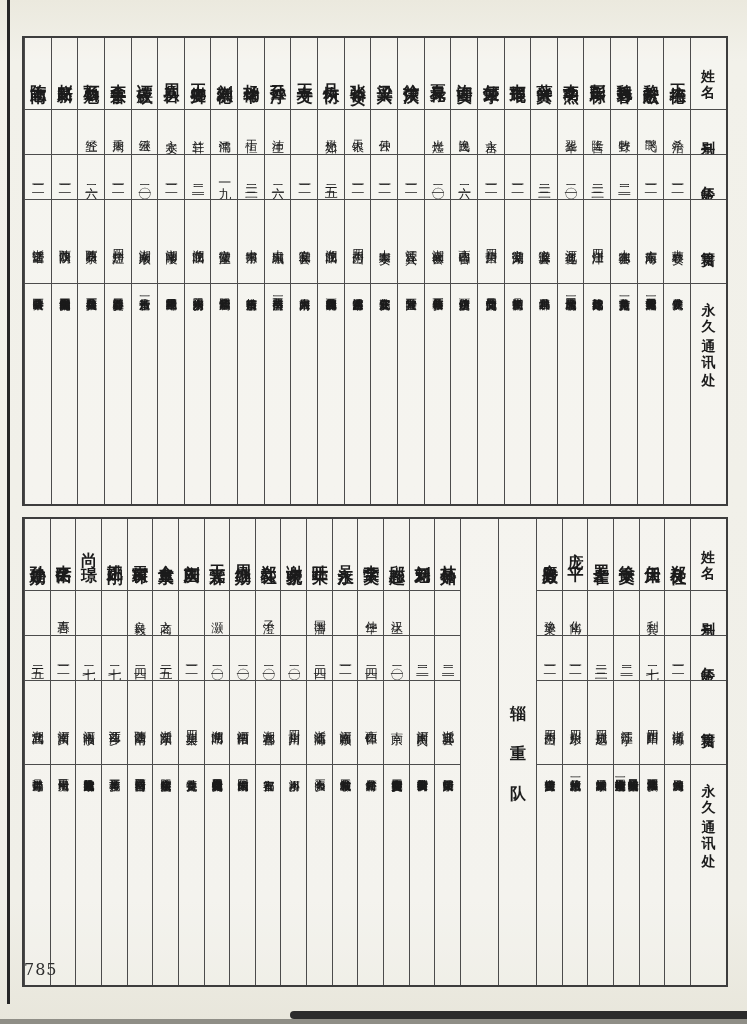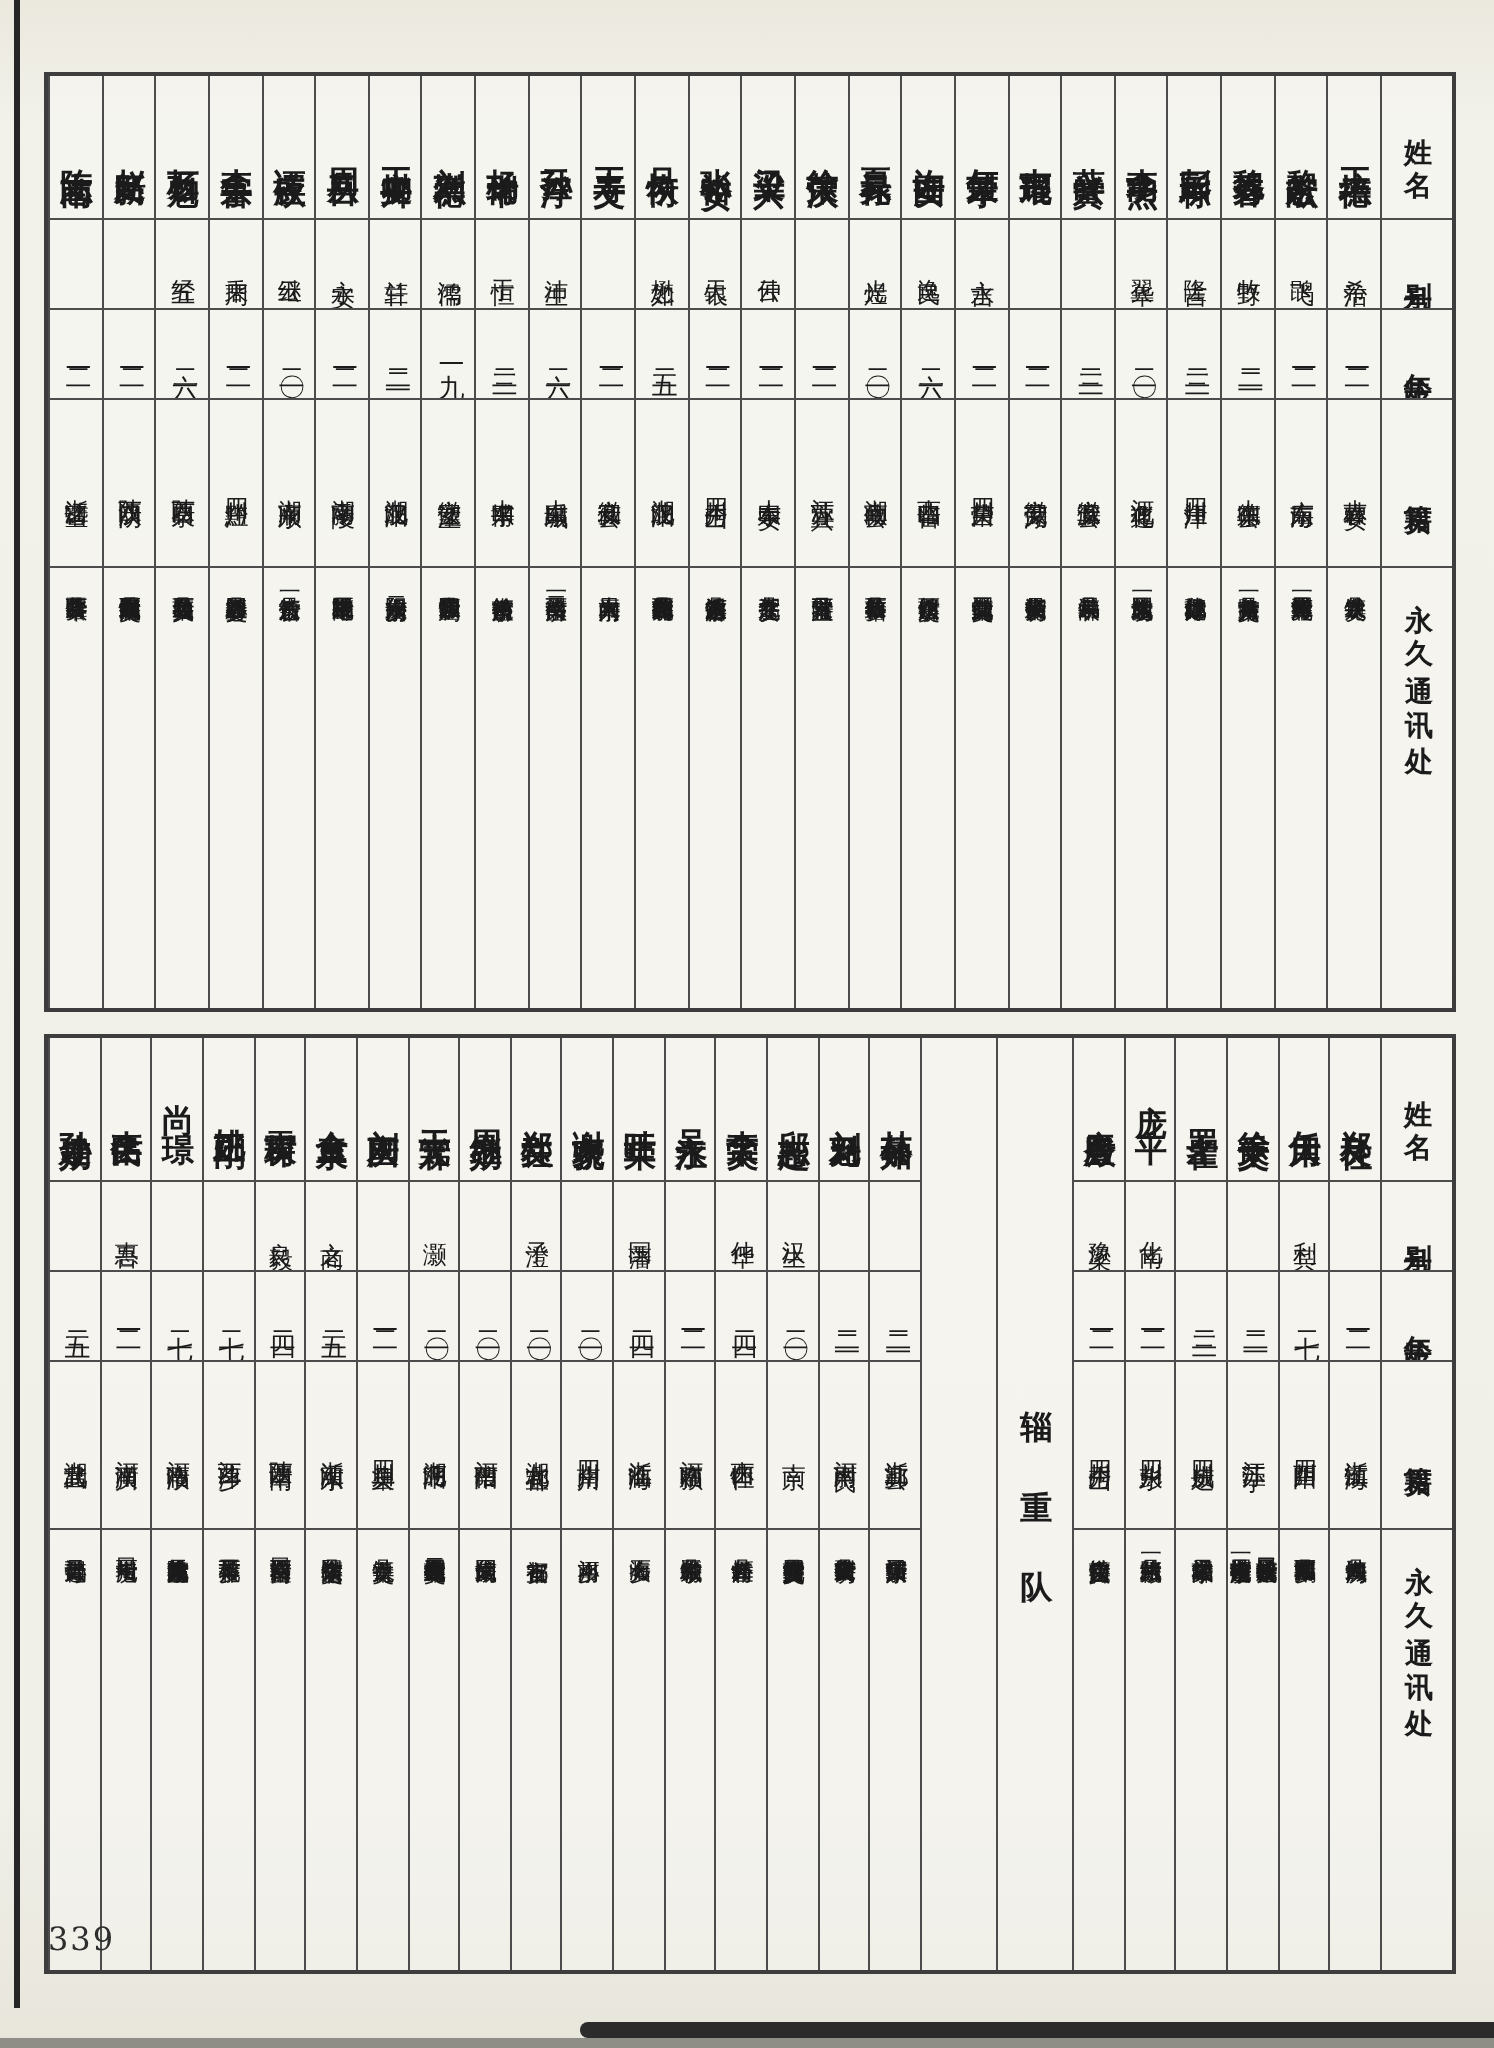--- a/index.html
+++ b/index.html
@@ -903,16 +903,16 @@
         </div>
         <div class="cell c-native">
           <span class="v">湖北武昌</span>
         </div>
         <div class="cell c-addr">
           <span class="v">武昌青莲寺孙记</span>
         </div>
       </div>
     </div>
 
-  <div class="pagenum">339</div>
+  <div class="pagenum">785</div>
   <div class="smudge"></div>
   <div class="bottom-strip"></div>
 </div>
 
 </body></html>

